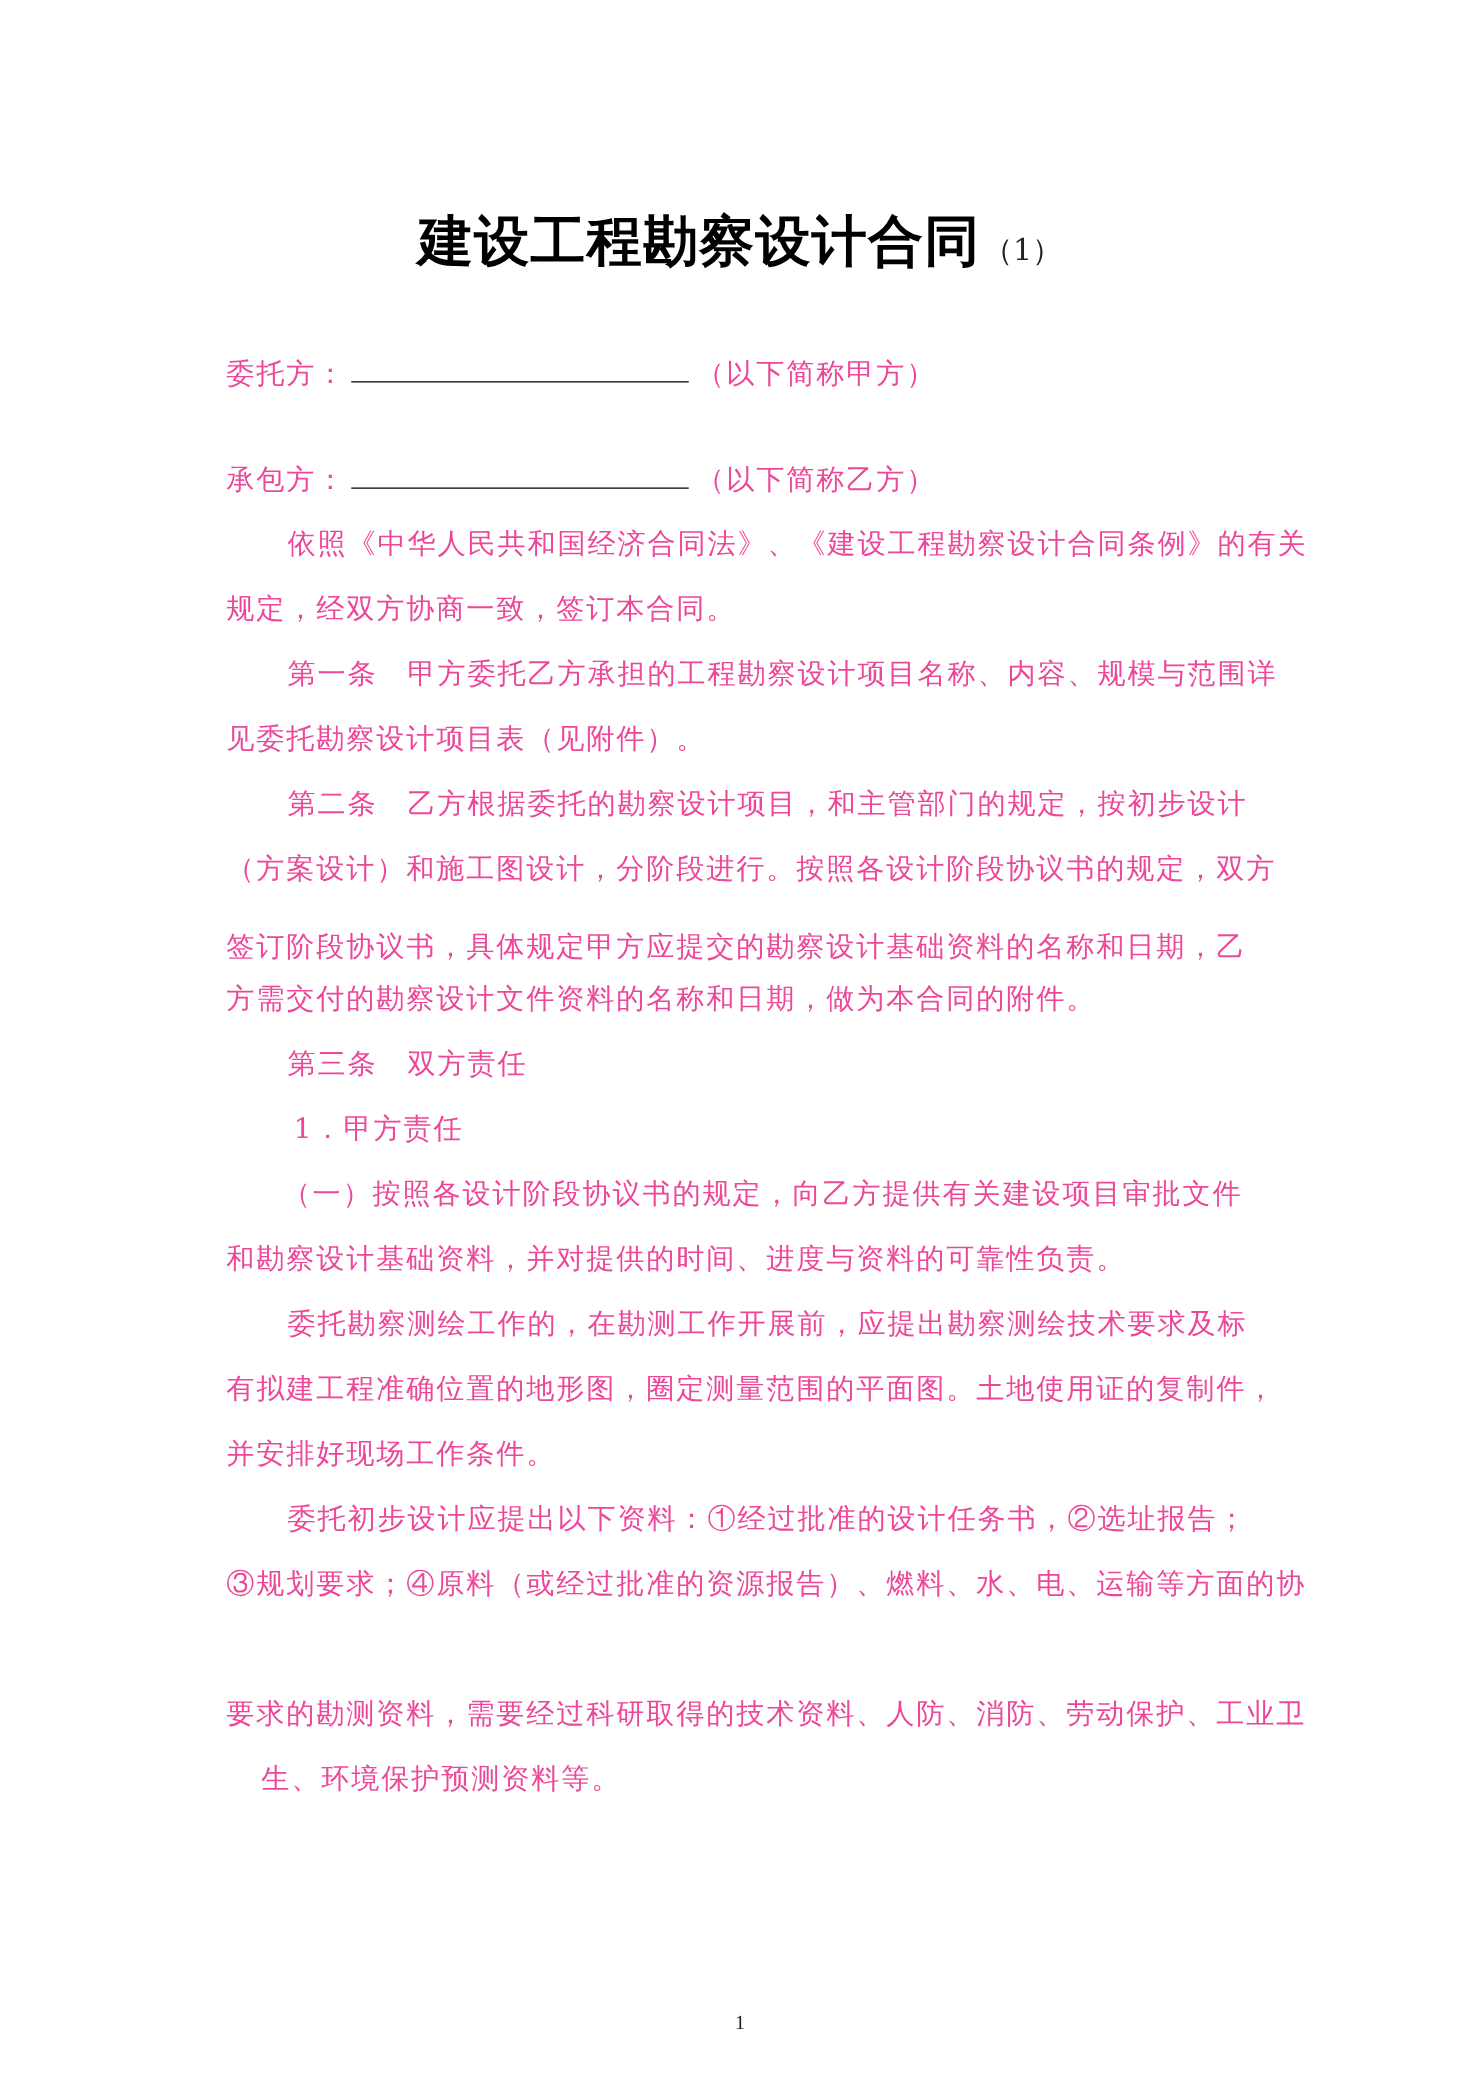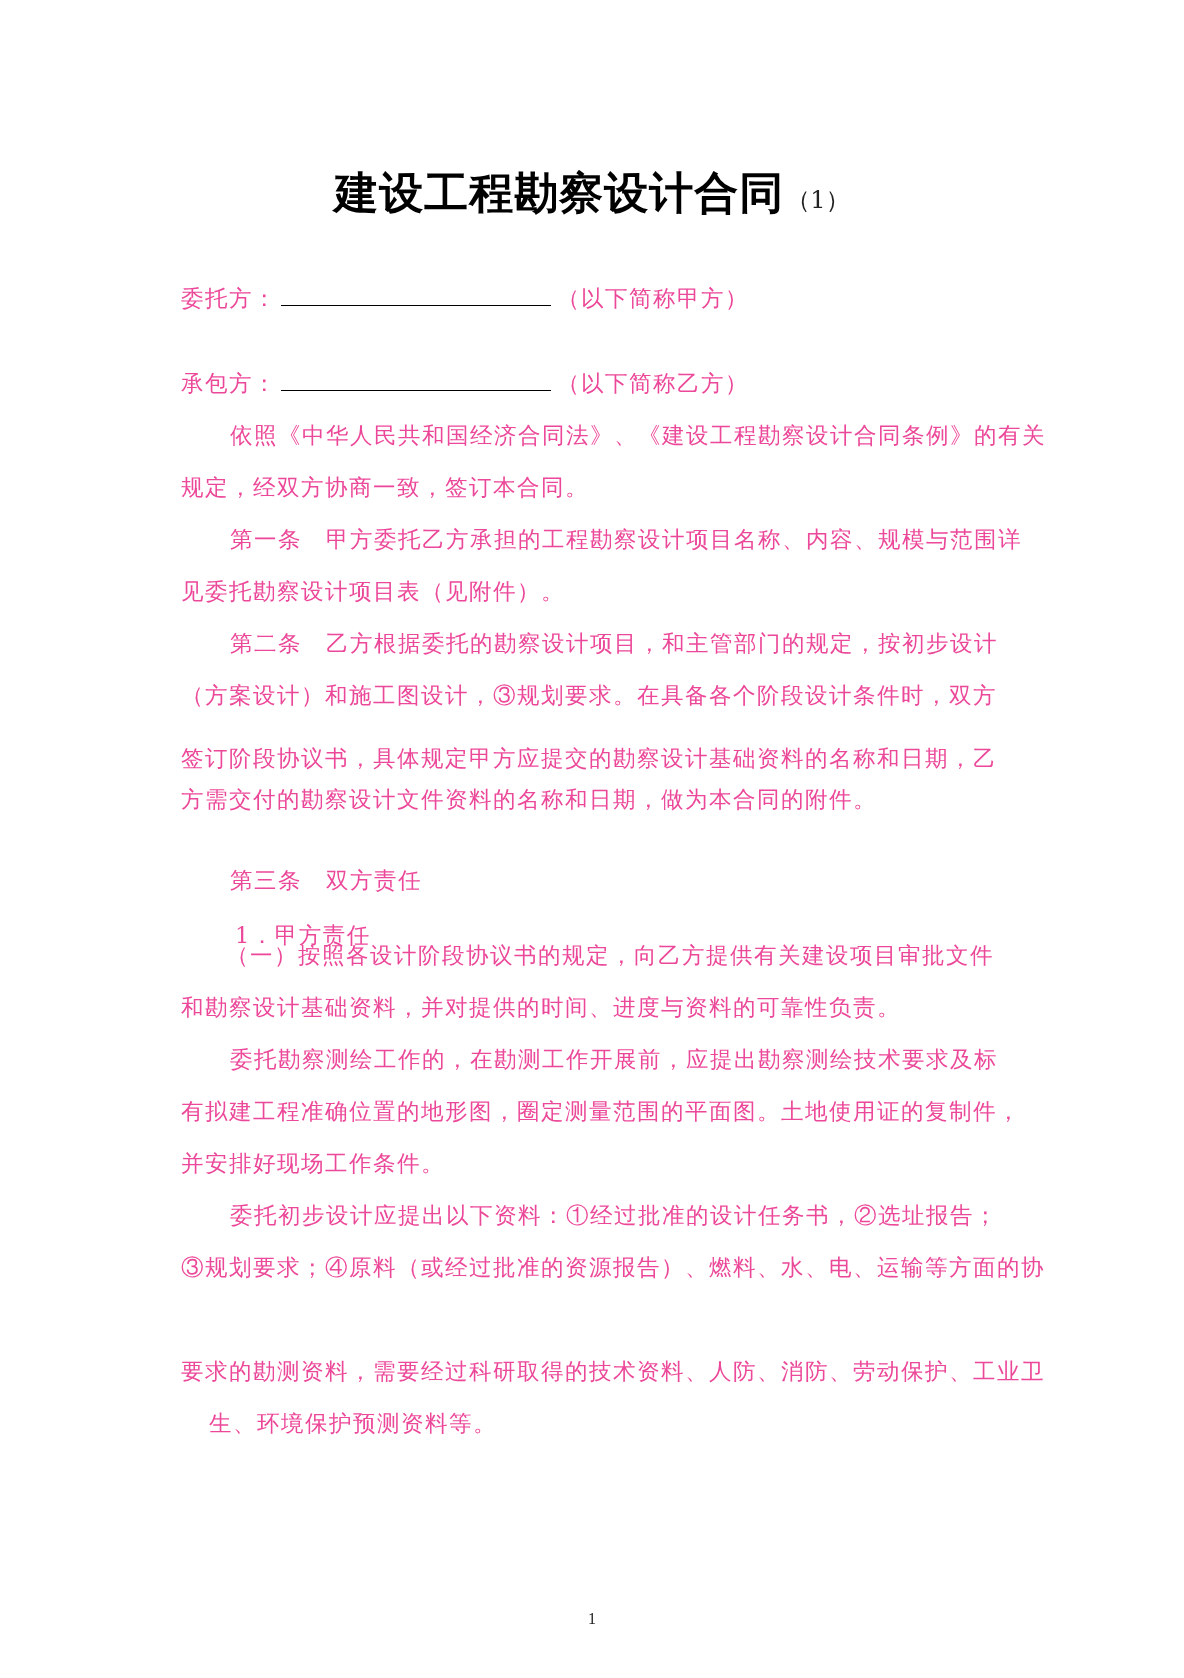--- a/index.html
+++ b/index.html
@@ -4,21 +4,21 @@
 <style>
   html, body { margin: 0; padding: 0; background: #ffffff; }
   body { width: 1184px; height: 1678px; position: relative; overflow: hidden;
          font-family: "DejaVu Serif", "Liberation Serif", serif; color: #111111; }
   .page { position: absolute; left: 0; top: 16px; width: 1012px; height: 1678px; background: #ffffff; }
   .title { position: absolute; left: 0; width: 1184px; top: 148px; text-align: center; white-space: nowrap; }
   .title-main { font-family: "DejaVu Sans", "Liberation Sans", sans-serif; font-weight: bold; font-size: 44px; letter-spacing: 1px; color: #000; }
   .title-num { font-size: 24px; color: #222; margin-left: 2px; }
   .line { position: absolute; left: 181px; font-size: 22.5px; white-space: nowrap; line-height: 30px; color: #ec4899; letter-spacing: 1.5px; }
   .indent { left: 230px; }
-  .indent-s { left: 235px; margin-top: 32px; }
+  .indent-s { left: 235px; }
   .indent-p { left: 226px; }
   .blank { display: inline-block; width: 270px; border-bottom: 1.5px solid #000; height: 22px; vertical-align: baseline; margin: 0 6px 0 4px; }
   .gap { display: inline-block; width: 24px; }
   .page-num { position: absolute; left: 0; width: 1184px; top: 1594px; text-align: center; font-size: 16px; font-family: "Liberation Serif", serif; color: #222; }
 </style>
 </head>
 <body>
 
 <div class="page">
 
@@ -38,25 +38,25 @@
   <div class="line" style="top:456px;">规定，经双方协商一致，签订本合同。</div>
 
   <div class="line indent" style="top:508px;">
     <span>第一条</span><span class="gap"></span><span>甲方委托乙方承担的工程勘察设计项目名称、内容、规模与范围详</span>
   </div>
   <div class="line" style="top:560px;">见委托勘察设计项目表（见附件）。</div>
 
   <div class="line indent" style="top:612px;">
     <span>第二条</span><span class="gap"></span><span>乙方根据委托的勘察设计项目，和主管部门的规定，按初步设计</span>
   </div>
-  <div class="line" style="top:664px;">（方案设计）和施工图设计，③规划要求。在具备各个阶段设计条件时，双方</div>
+  <div class="line" style="top:664px;">（方案设计）和施工图设计，分阶段进行。按照各设计阶段协议书的规定，双方</div>
   <div class="line" style="top:716px;margin-top:11px;">签订阶段协议书，具体规定甲方应提交的勘察设计基础资料的名称和日期，乙</div>
   <div class="line" style="top:768px;">方需交付的勘察设计文件资料的名称和日期，做为本合同的附件。</div>
 
-  <div class="line indent" style="top:820px;margin-top:29px;">
+  <div class="line indent" style="top:820px;">
     <span>第三条</span><span class="gap"></span><span>双方责任</span>
   </div>
   <div class="line indent-s" style="top:872px;">1．甲方责任</div>
 
   <div class="line indent-p" style="top:924px;">（一）按照各设计阶段协议书的规定，向乙方提供有关建设项目审批文件</div>
   <div class="line" style="top:976px;">和勘察设计基础资料，并对提供的时间、进度与资料的可靠性负责。</div>
 
   <div class="line indent" style="top:1028px;">委托勘察测绘工作的，在勘测工作开展前，应提出勘察测绘技术要求及标</div>
   <div class="line" style="top:1080px;">有拟建工程准确位置的地形图，圈定测量范围的平面图。土地使用证的复制件，</div>
   <div class="line" style="top:1132px;">并安排好现场工作条件。</div>

